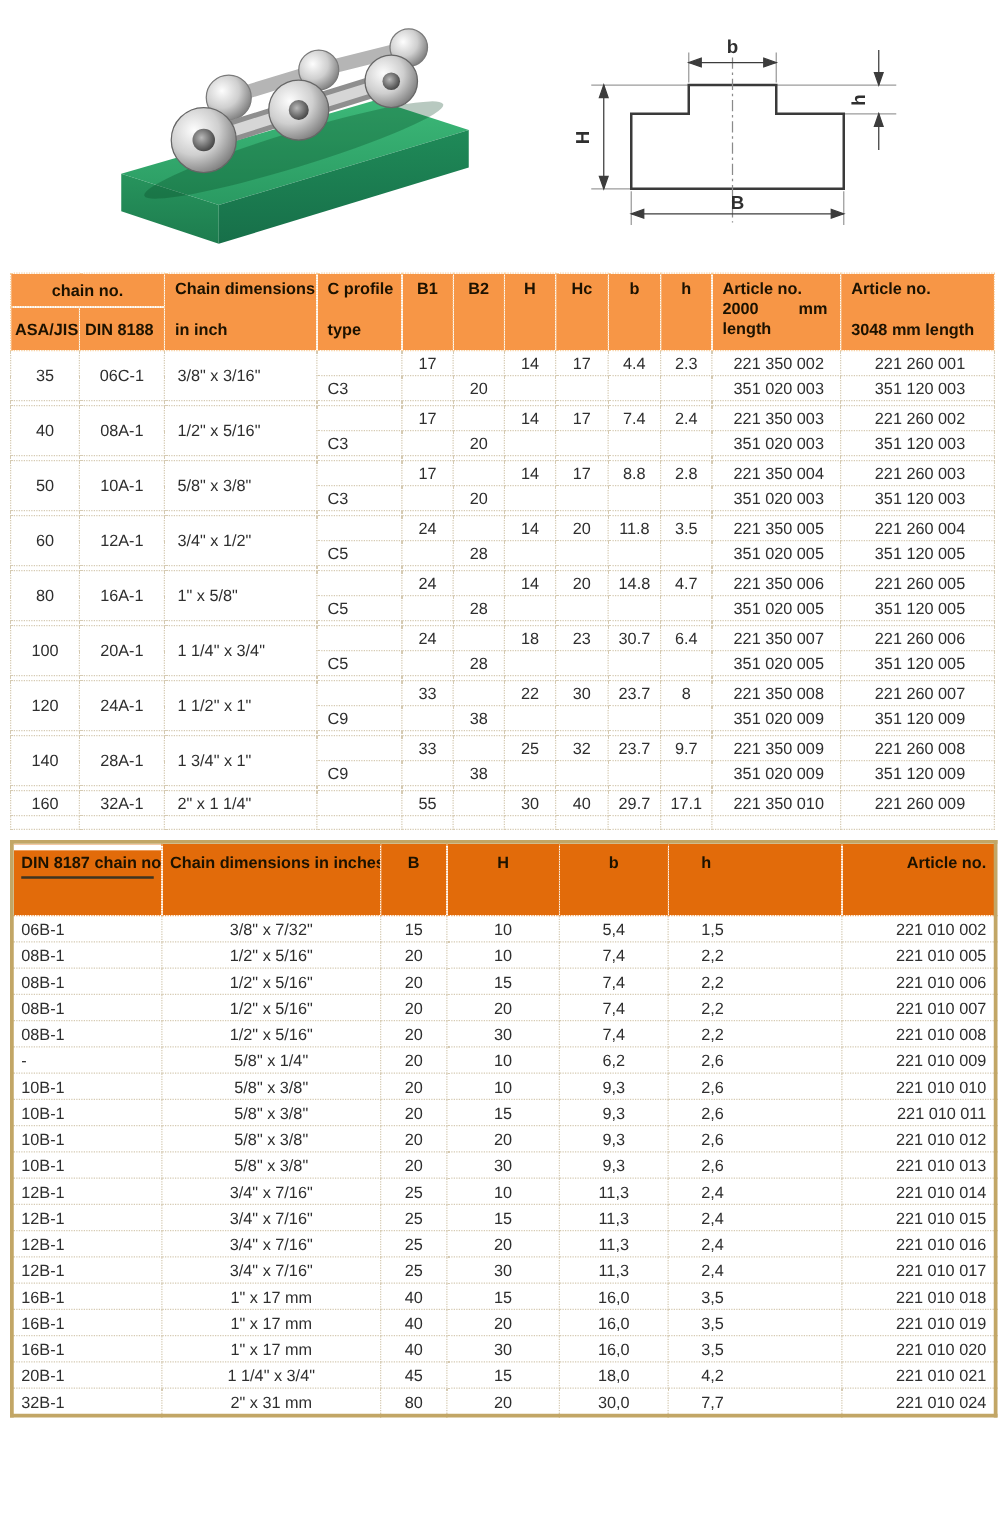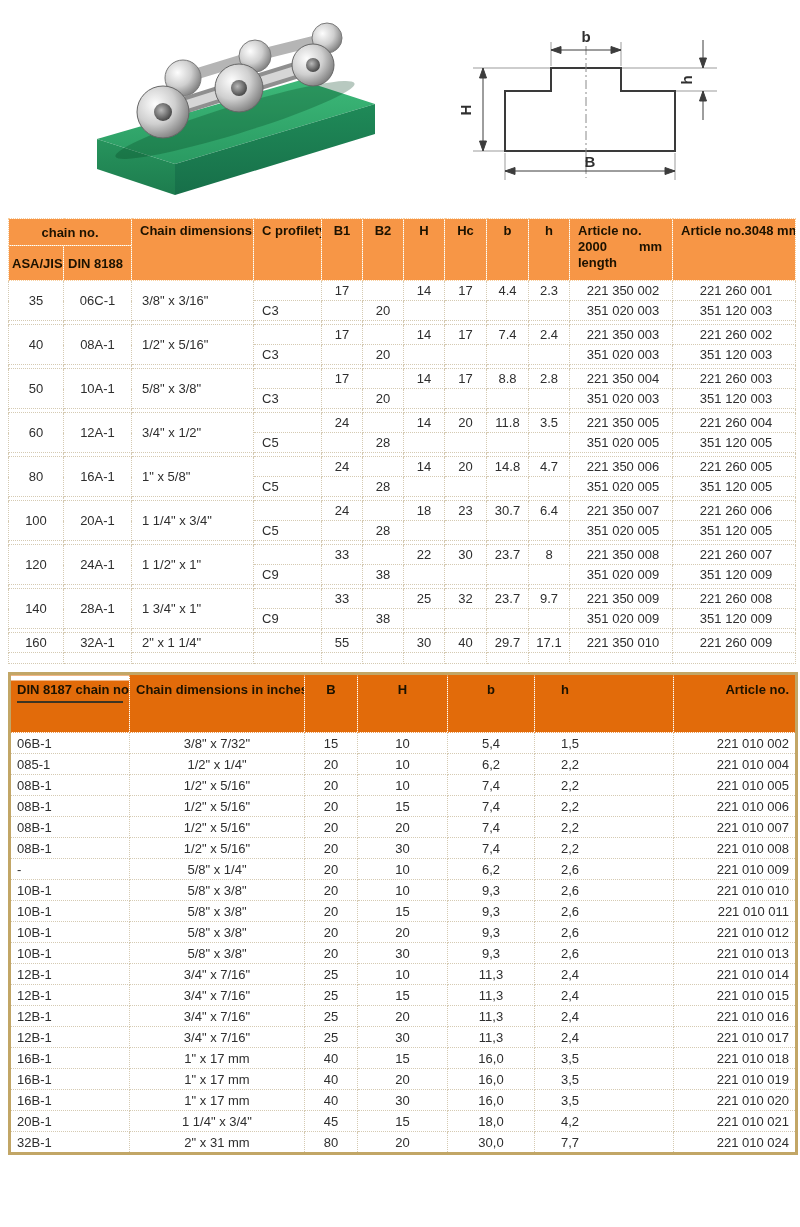--- a/index.html
+++ b/index.html
@@ -17,21 +17,21 @@
 
   
   #t1 { position:absolute; left:8px; top:218px; width:787px; }
   #t1 thead th { background:#F79646; border:1px dotted #f8cf9f; color:#1c1200;
                  font-size:13px; font-weight:bold; padding:2px 4px; }
   #t1 th.h-chain { height:22px; text-align:center; vertical-align:middle; }
   #t1 th.h-asa { height:30px; text-align:right; vertical-align:middle; padding-left:3px; }
   #t1 th.h-din { height:30px; text-align:left; vertical-align:middle; }
   #t1 th.h-span { vertical-align:top; text-align:left; padding-left:8px; }
   #t1 th.h-num  { vertical-align:top; text-align:center; padding-top:4px; }
-  #t1 .stack { display:flex; flex-direction:row; justify-content:space-between; height:48px; padding-top:2px; }
+  #t1 .stack { display:flex; flex-direction:column; justify-content:space-between; height:48px; padding-top:2px; }
   #t1 .stack3 { display:flex; flex-direction:column; height:50px; padding-top:2px; line-height:16px; }
   #t1 .justify { display:flex; justify-content:space-between; padding-right:6px; }
   #t1 tbody td { border:1px dotted #d5cab2; height:19px; padding:0 4px;
                  font-size:13px; color:#2e2e2e; }
   #t1 td.c-asa, #t1 td.c-din, #t1 td.c-num { text-align:center; }
   #t1 td.c-dims { text-align:left; padding-left:10px; }
   #t1 td.c-prof { text-align:left; padding-left:8px; }
   #t1 td.c-art  { text-align:center; padding-left:8px; }
   #t1 tr.sp td  { height:3px; padding:0; }
   #t1 tr.spend td { height:10px; padding:0; }
@@ -577,29 +577,20 @@
         <tr>
           <td class="a-left">06B-1</td>
           <td class="a-center">3/8" x 7/32"</td>
           <td class="a-center">15</td>
           <td class="a-center">10</td>
           <td class="a-center">5,4</td>
           <td class="a-hcol">1,5</td>
           <td class="a-right">221 010 002</td>
         </tr>
         <tr>
-          <td class="a-left">085-1</td>
-          <td class="a-center">1/2" x 1/4"</td>
-          <td class="a-center">20</td>
-          <td class="a-center">10</td>
-          <td class="a-center">6,2</td>
-          <td class="a-hcol">2,2</td>
-          <td class="a-right">221 010 004</td>
-        </tr>
-        <tr>
           <td class="a-left">08B-1</td>
           <td class="a-center">1/2" x 5/16"</td>
           <td class="a-center">20</td>
           <td class="a-center">10</td>
           <td class="a-center">7,4</td>
           <td class="a-hcol">2,2</td>
           <td class="a-right">221 010 005</td>
         </tr>
         <tr>
           <td class="a-left">08B-1</td>

